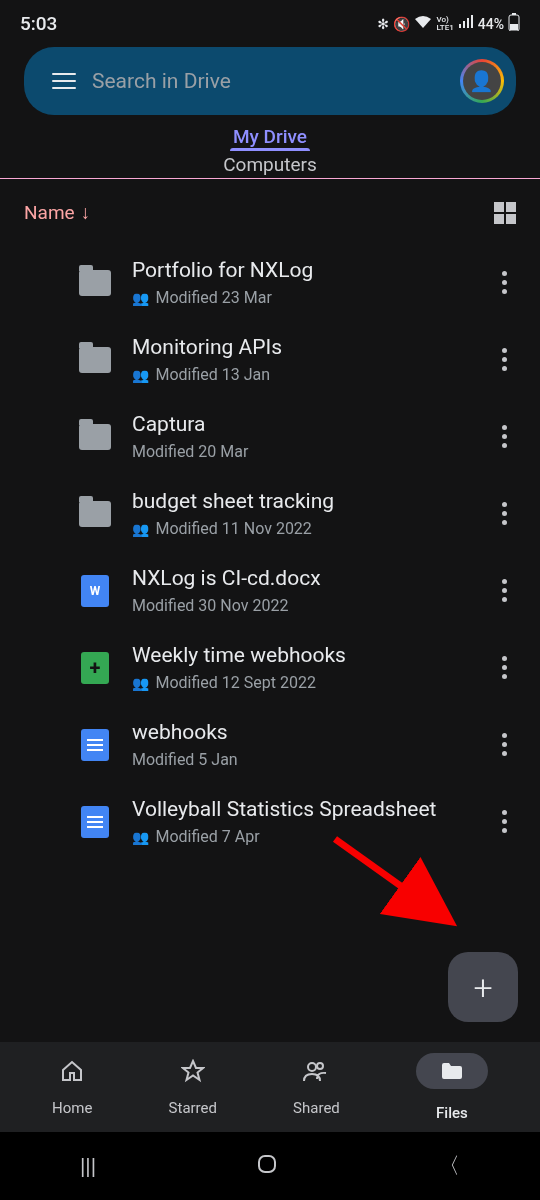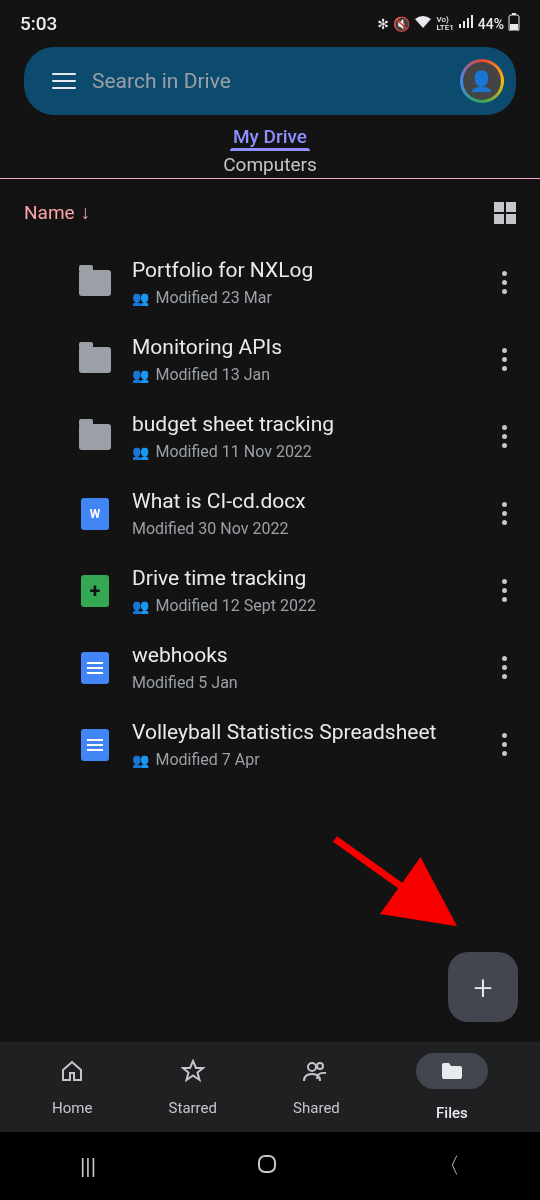--- a/index.html
+++ b/index.html
@@ -192,54 +192,70 @@
         <span></span>
         <span></span>
         <span></span>
       </div>
     </div>
     <div class="file-row">
       <div class="file-icon">
         <div class="folder-icon"></div>
       </div>
       <div class="file-info">
+        <div class="file-title">Captura</div>
+        <div class="file-meta">
+          <span>Modified 20 Mar</span>
+        </div>
+      </div>
+      <div class="more-btn">
+        <span></span>
+        <span></span>
+        <span></span>
+      </div>
+    </div>
+    <div class="file-row">
+      <div class="file-icon">
+        <div class="folder-icon"></div>
+      </div>
+      <div class="file-info">
         <div class="file-title">budget sheet tracking</div>
         <div class="file-meta">
           <span class="shared-icon">👥</span>
           <span>Modified 11 Nov 2022</span>
         </div>
       </div>
       <div class="more-btn">
         <span></span>
         <span></span>
         <span></span>
       </div>
     </div>
     <div class="file-row">
       <div class="file-icon">
         <div class="doc-icon word">W</div>
       </div>
       <div class="file-info">
-        <div class="file-title">What is CI-cd.docx</div>
+        <div class="file-title">NXLog is CI-cd.docx</div>
         <div class="file-meta">
           <span>Modified 30 Nov 2022</span>
         </div>
       </div>
       <div class="more-btn">
         <span></span>
         <span></span>
         <span></span>
       </div>
     </div>
     <div class="file-row">
       <div class="file-icon">
         <div class="doc-icon sheets"></div>
       </div>
       <div class="file-info">
-        <div class="file-title">Drive time tracking</div>
+        <div class="file-title">Weekly time webhooks</div>
         <div class="file-meta">
           <span class="shared-icon">👥</span>
           <span>Modified 12 Sept 2022</span>
         </div>
       </div>
       <div class="more-btn">
         <span></span>
         <span></span>
         <span></span>
       </div>

